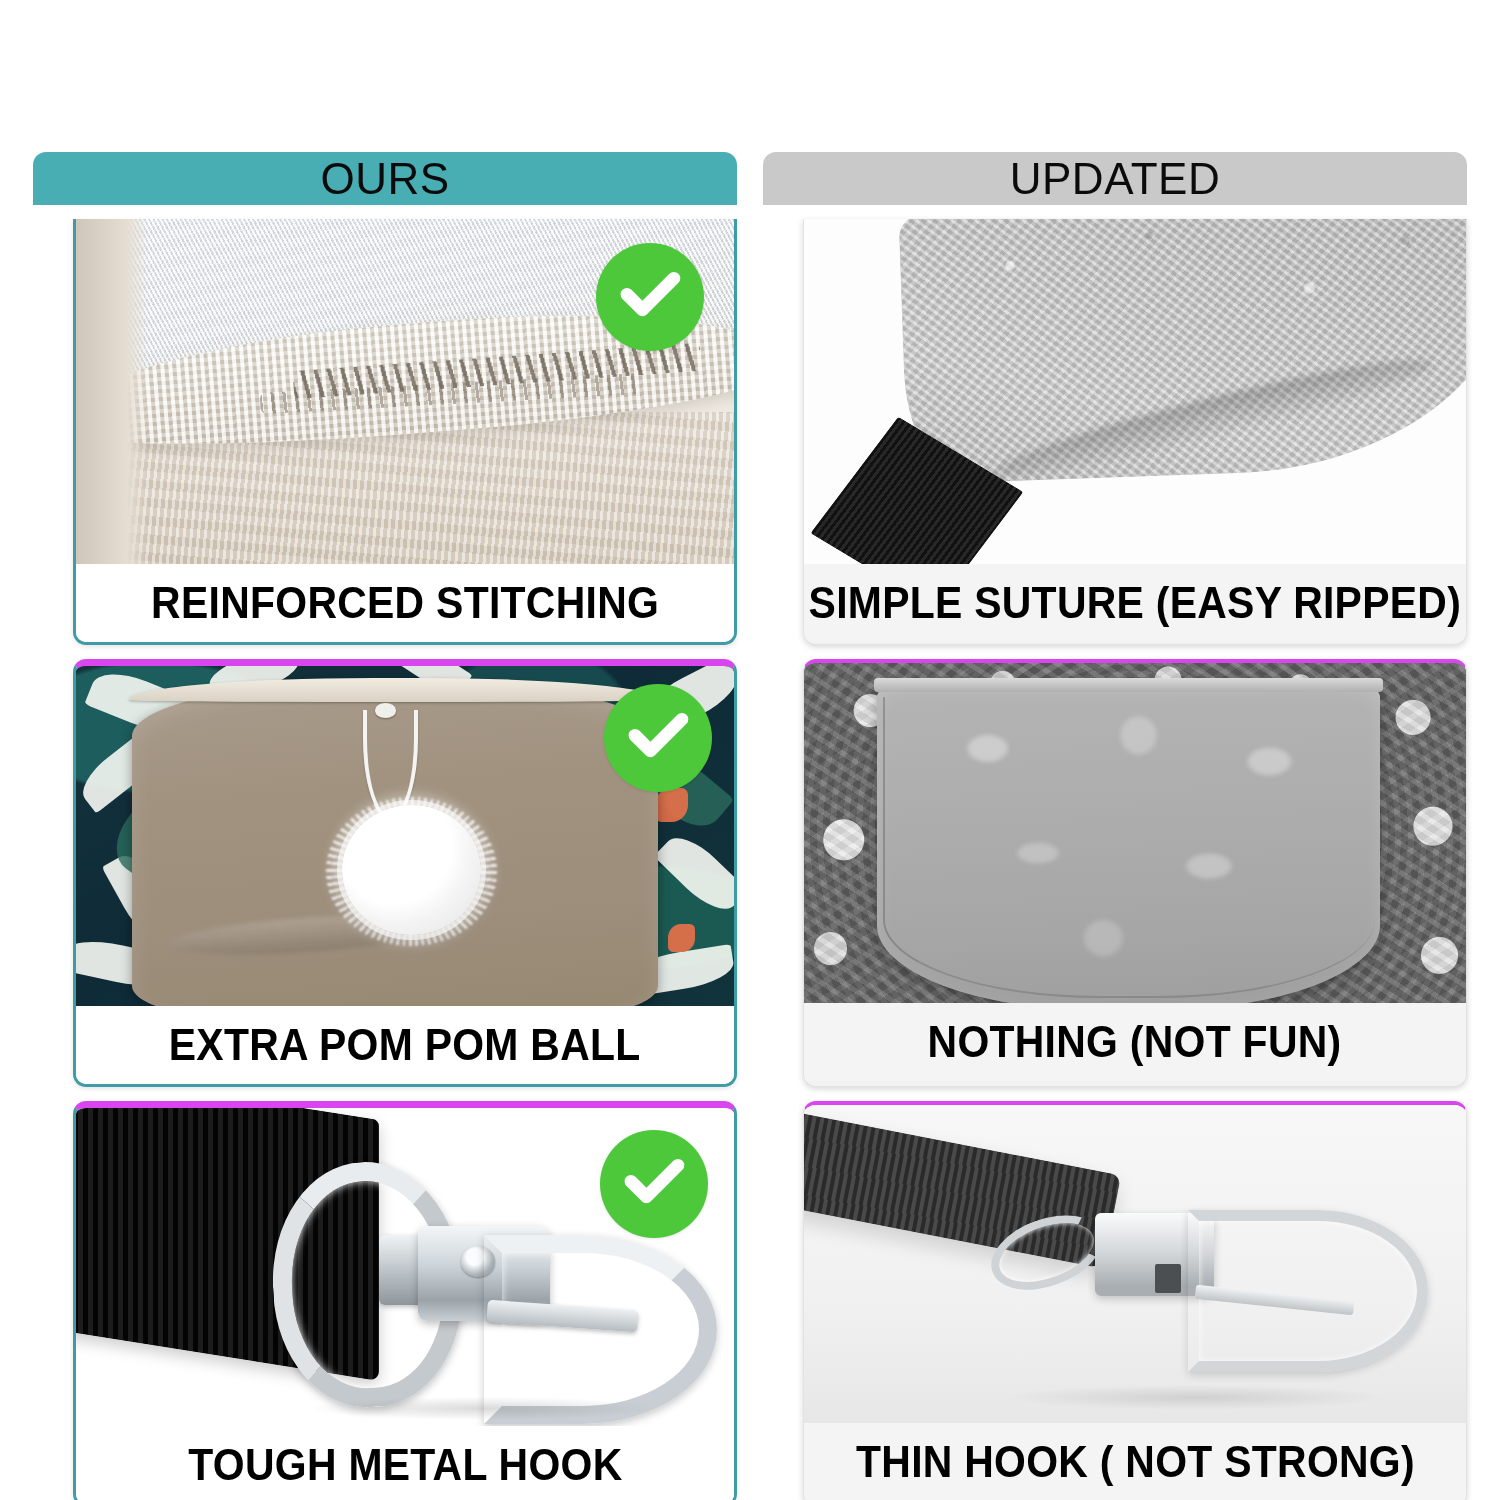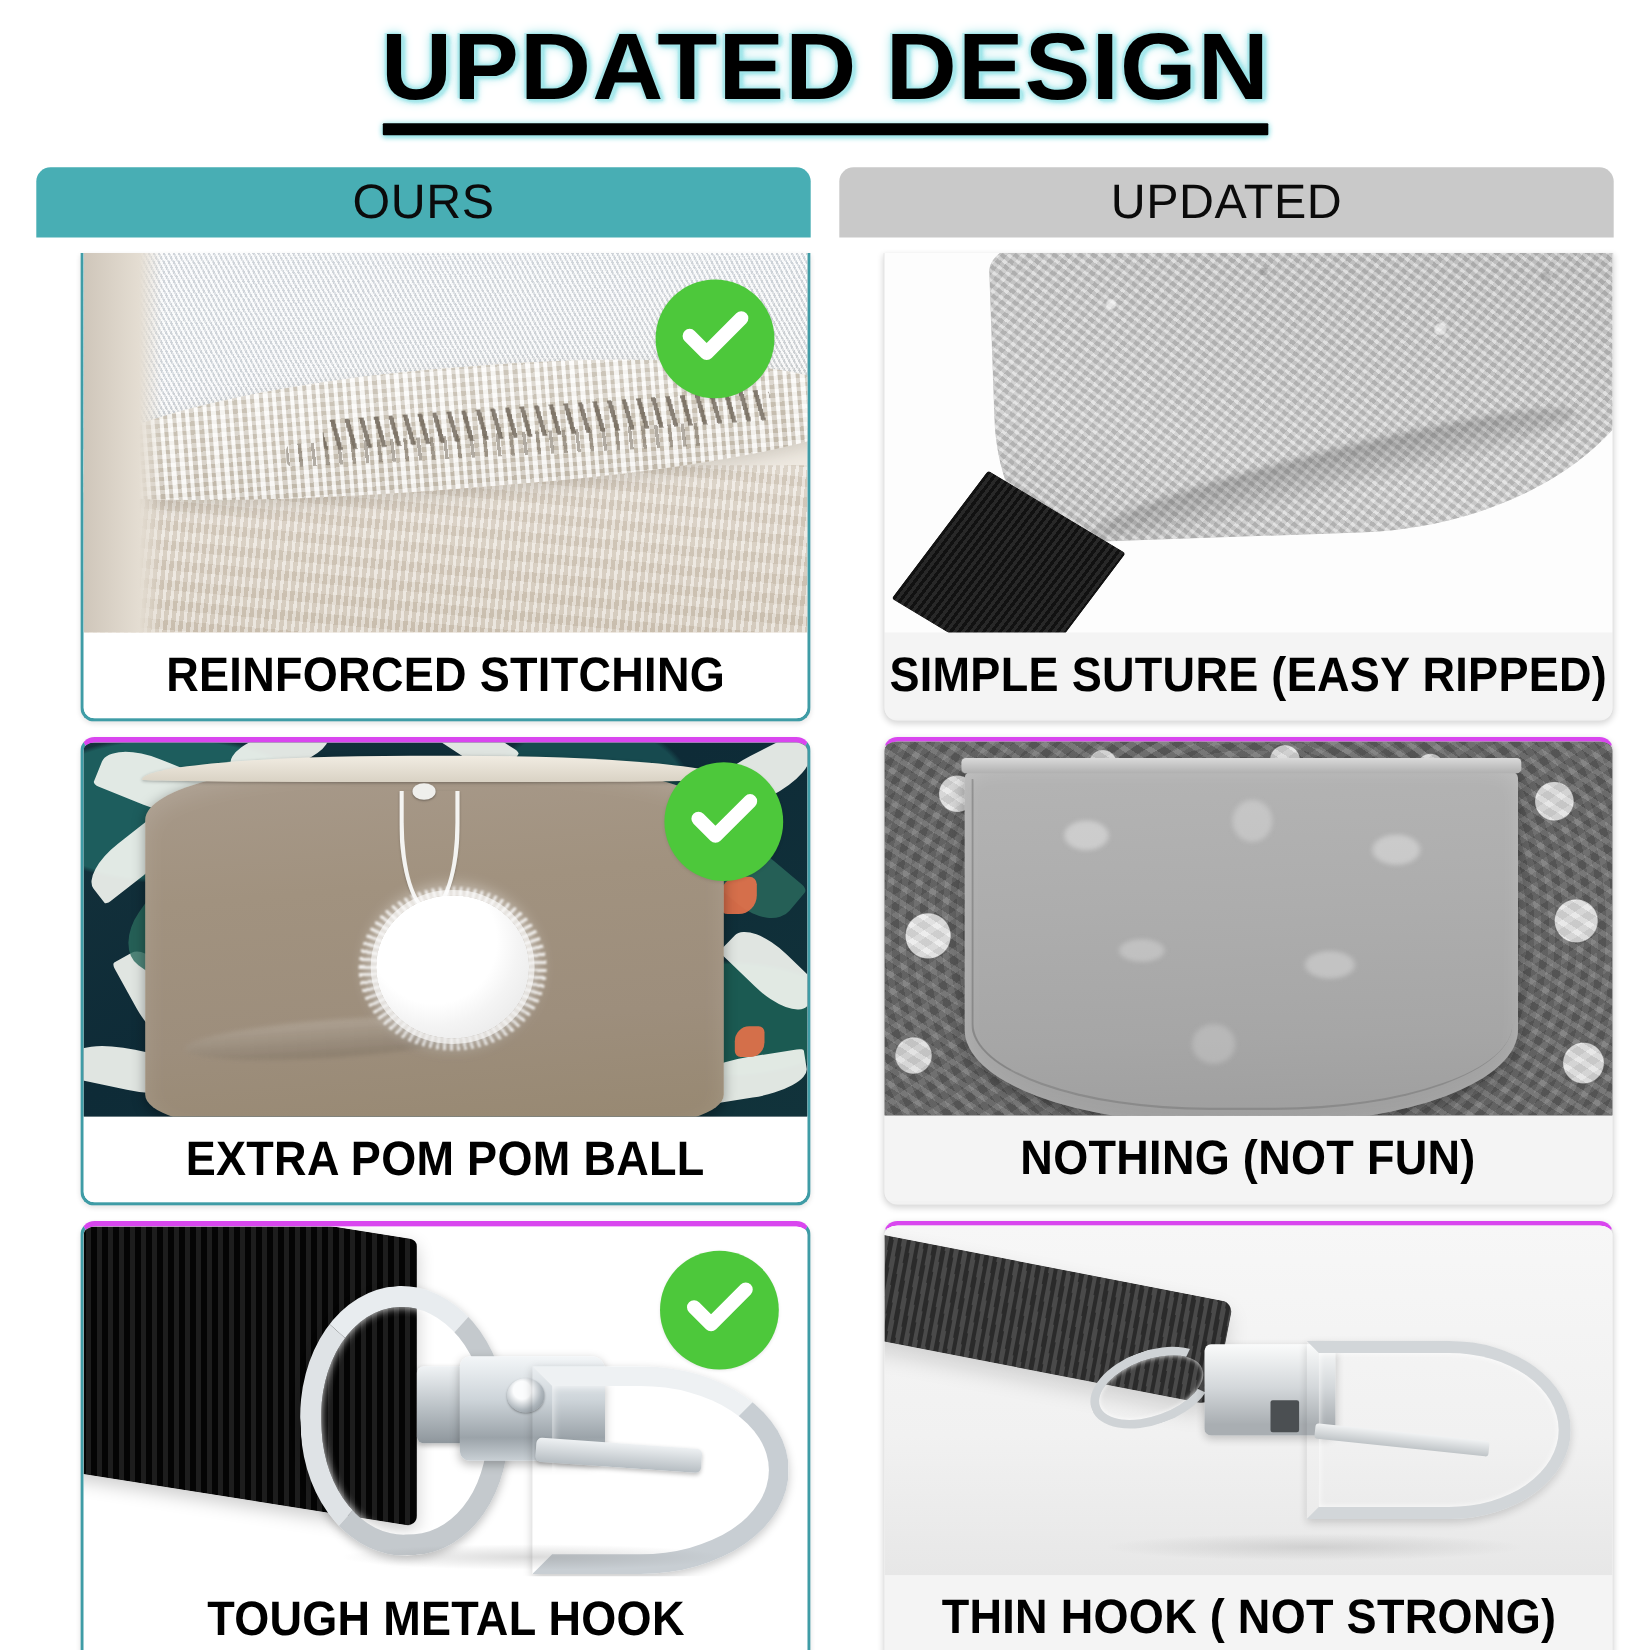--- a/index.html
+++ b/index.html
@@ -42,21 +42,21 @@
   
   .grid{
     position:absolute;left:33px;top:152px;
     width:1434px;
     display:grid;
     grid-template-columns:1fr 1fr;
     column-gap:26px;
     row-gap:14px;
   }
   .col-head{
-    height:64px;
+    height:53px;
     border-radius:13px 13px 0 0;
     display:flex;align-items:center;justify-content:center;
     font-size:44px;font-weight:400;color:#0b0b0b;
     letter-spacing:.5px;
   }
   .col-head.ours{background:#48aeb4;}
   .col-head.others{background:#c9c9c9;}
 
   .card{
     position:relative;
@@ -65,21 +65,21 @@
     box-sizing:border-box;
     margin-left:40px;
   }
   .card.ours{
     border:3px solid #3f9ca6;
     border-top:none;
     border-radius:0 0 13px 13px;
     box-shadow:0 2px 5px rgba(0,0,0,.10);
   }
   .card.ours.standalone{
-    border-top:5px solid #d946ef;
+    border-top:7px solid #d946ef;
     border-radius:13px;
   }
   .card.others{
     border:1px solid #e2e2e2;
     border-top:none;
     border-radius:0 0 13px 13px;
     background:#f2f2f2;
     box-shadow:0 2px 6px rgba(0,0,0,.16);
   }
   .card.others.standalone{
@@ -445,24 +445,20 @@
   .p3b .gshadow{
     position:absolute;left:30%;bottom:4%;width:58%;height:8%;
     background:radial-gradient(ellipse at 50% 50%, rgba(120,120,120,.22), rgba(255,255,255,0) 70%);
   }
 </style>
 </head>
 <body>
 
 <div class="page">
 
-  <div class="title-wrap">
-    <div class="title">UPDATED DESIGN</div>
-    <div class="title-underline"></div>
-  </div>
 
   <div class="grid">
 
     <div class="col-head ours">
       <span>OURS</span>
     </div>
     <div class="col-head others">
       <span>UPDATED</span>
     </div>
 

